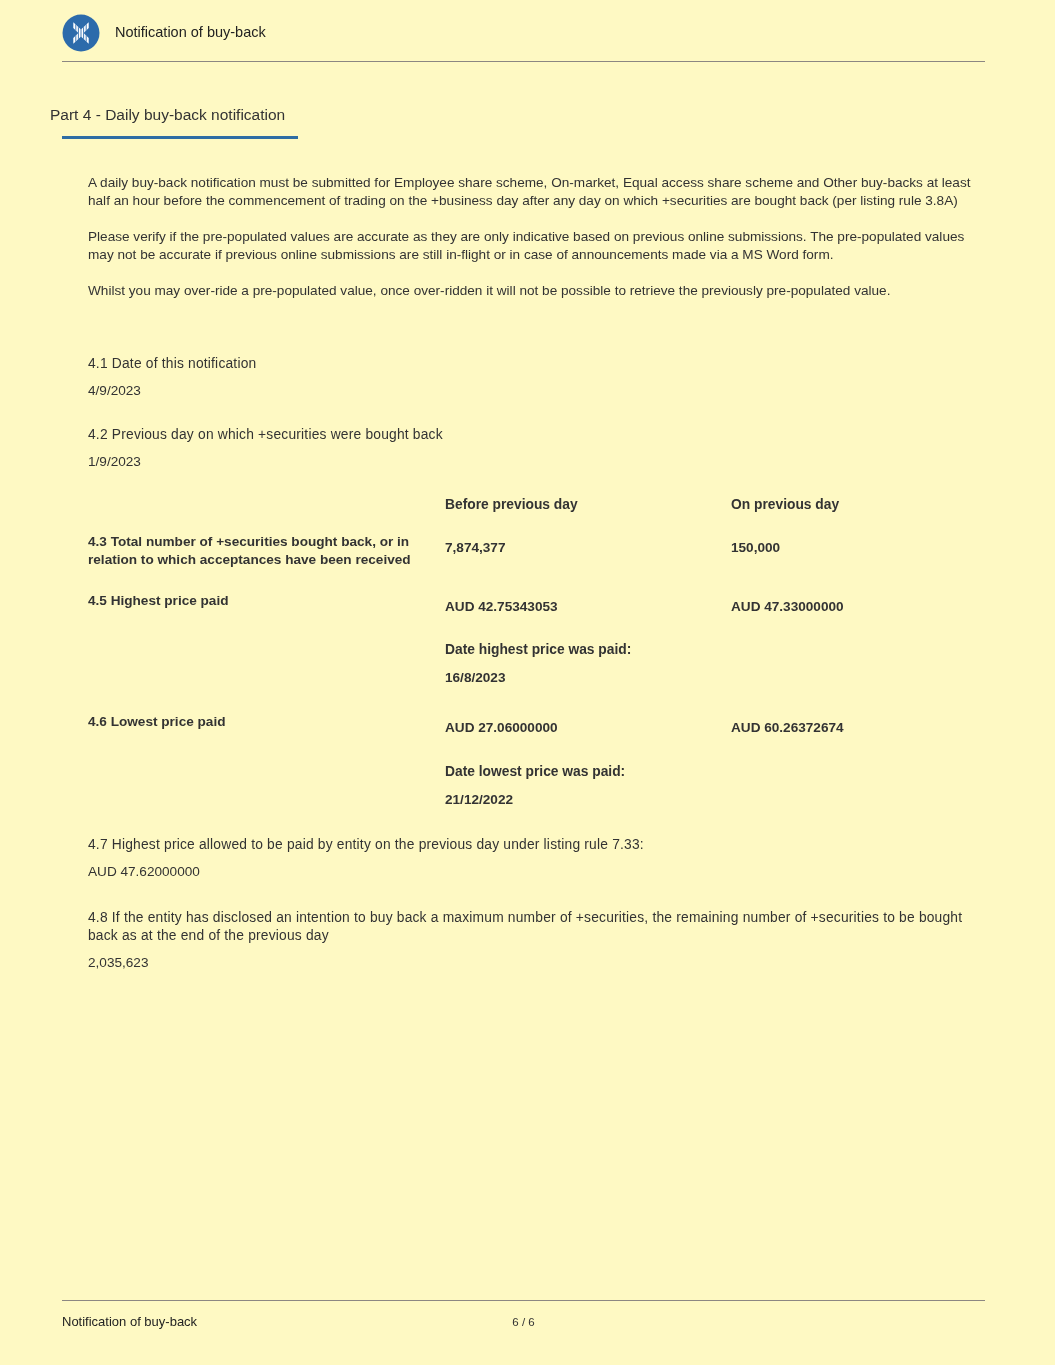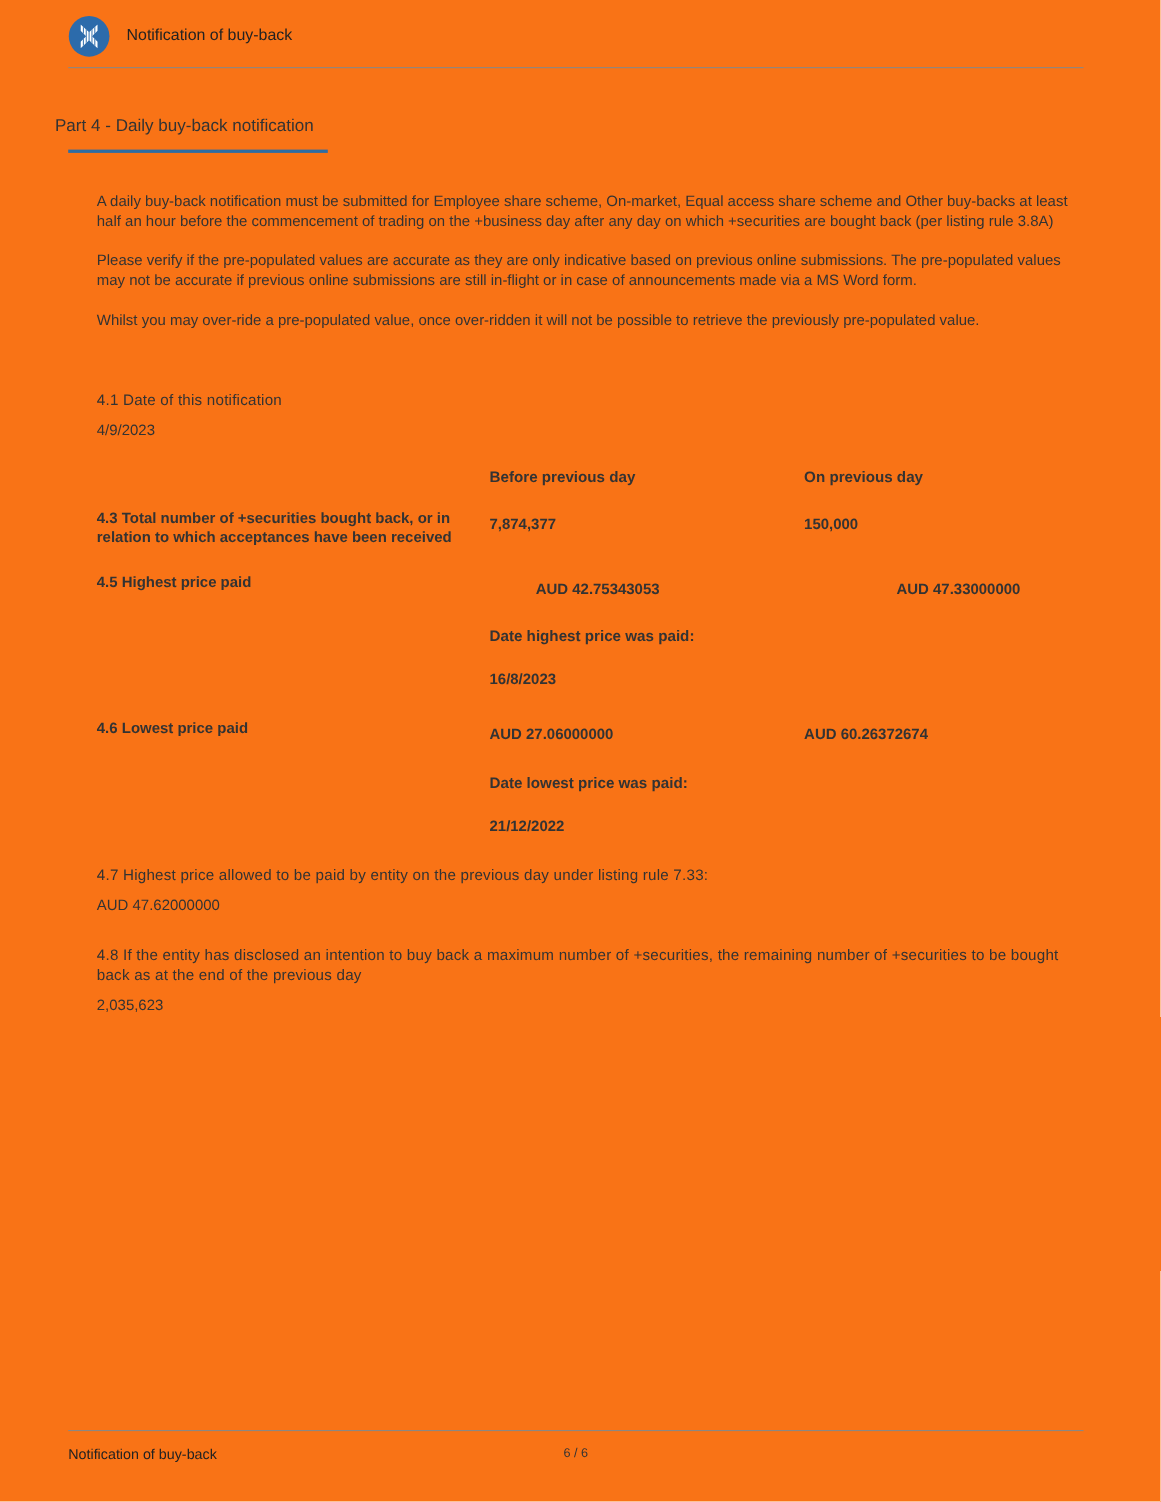--- a/index.html
+++ b/index.html
@@ -5,21 +5,21 @@
   * { margin: 0; padding: 0; box-sizing: border-box; }
   html, body { background: #ffffff; }
   body {
     width: 1055px;
     height: 1365px;
     position: relative;
     font-family: "Liberation Sans", "DejaVu Sans", sans-serif;
     color: #333333;
     overflow: hidden;
   }
-  .page { position: absolute; inset: 0; background: #f97316; }
+  .page { position: absolute; inset: 0; background: #fef9c3; }
 
   
   .header {
     position: absolute;
     left: 62px; right: 70px; top: 14px;
     display: flex; align-items: center; gap: 15px;
     padding-bottom: 9px;
     border-bottom: 1px solid #8c8782;
   }
   .logo { width: 38px; height: 38px; flex: 0 0 auto; }
@@ -62,25 +62,25 @@
     align-items: start;
     font-weight: bold;
   }
   .thead { margin-top: 25px; }
   .thead .cell { font-size: 13.8px; }
   .cell-label { font-size: 13.6px; padding-right: 14px; }
   .cell-value { font-size: 13.6px; padding-top: 6px; }
   .thead .cell-value { padding-top: 0; }
   .row43 { margin-top: 19px; }
   .row44 { margin-top: 22px; }
-  .row45 { margin-top: 23px; gap: 42px; }
+  .row45 { margin-top: 23px; }
   .rowdate1 { margin-top: 25px; }
   .row46 { margin-top: 26px; }
   .rowdate2 { margin-top: 26px; }
-  .date-value { margin-top: 21px; font-size: 13.6px; }
+  .date-value { margin-top: 10px; font-size: 13.6px; }
   .date-label { font-size: 13.8px; }
 
   .f47 { margin-top: 27px; }
   .f48 { margin-top: 28px; }
   .f48 .flabel, .f47 .flabel { line-height: 18px; }
 
   
   .footer {
     position: absolute;
     left: 62px; right: 70px; top: 1300px;
@@ -128,20 +128,24 @@
 
     <p class="para">A daily buy-back notification must be submitted for Employee share scheme, On-market, Equal access share scheme and Other buy-backs at least half an hour before the commencement of trading on the +business day after any day on which +securities are bought back (per listing rule 3.8A)</p>
     <p class="para">Please verify if the pre-populated values are accurate as they are only indicative based on previous online submissions. The pre-populated values may not be accurate if previous online submissions are still in-flight or in case of announcements made via a MS Word form.</p>
     <p class="para">Whilst you may over-ride a pre-populated value, once over-ridden it will not be possible to retrieve the previously pre-populated value.</p>
 
     <div class="field f41">
       <div class="flabel">4.1 Date of this notification</div>
       <div class="fvalue">4/9/2023</div>
     </div>
 
+    <div class="field f42">
+      <div class="flabel">4.2 Previous day on which +securities were bought back</div>
+      <div class="fvalue">1/9/2023</div>
+    </div>
 
     <div>
 
       <div class="trow thead">
         <div class="cell cell-label"></div>
         <div class="cell cell-value">Before previous day</div>
         <div class="cell cell-value">On previous day</div>
       </div>
 
       <div class="trow row43">

